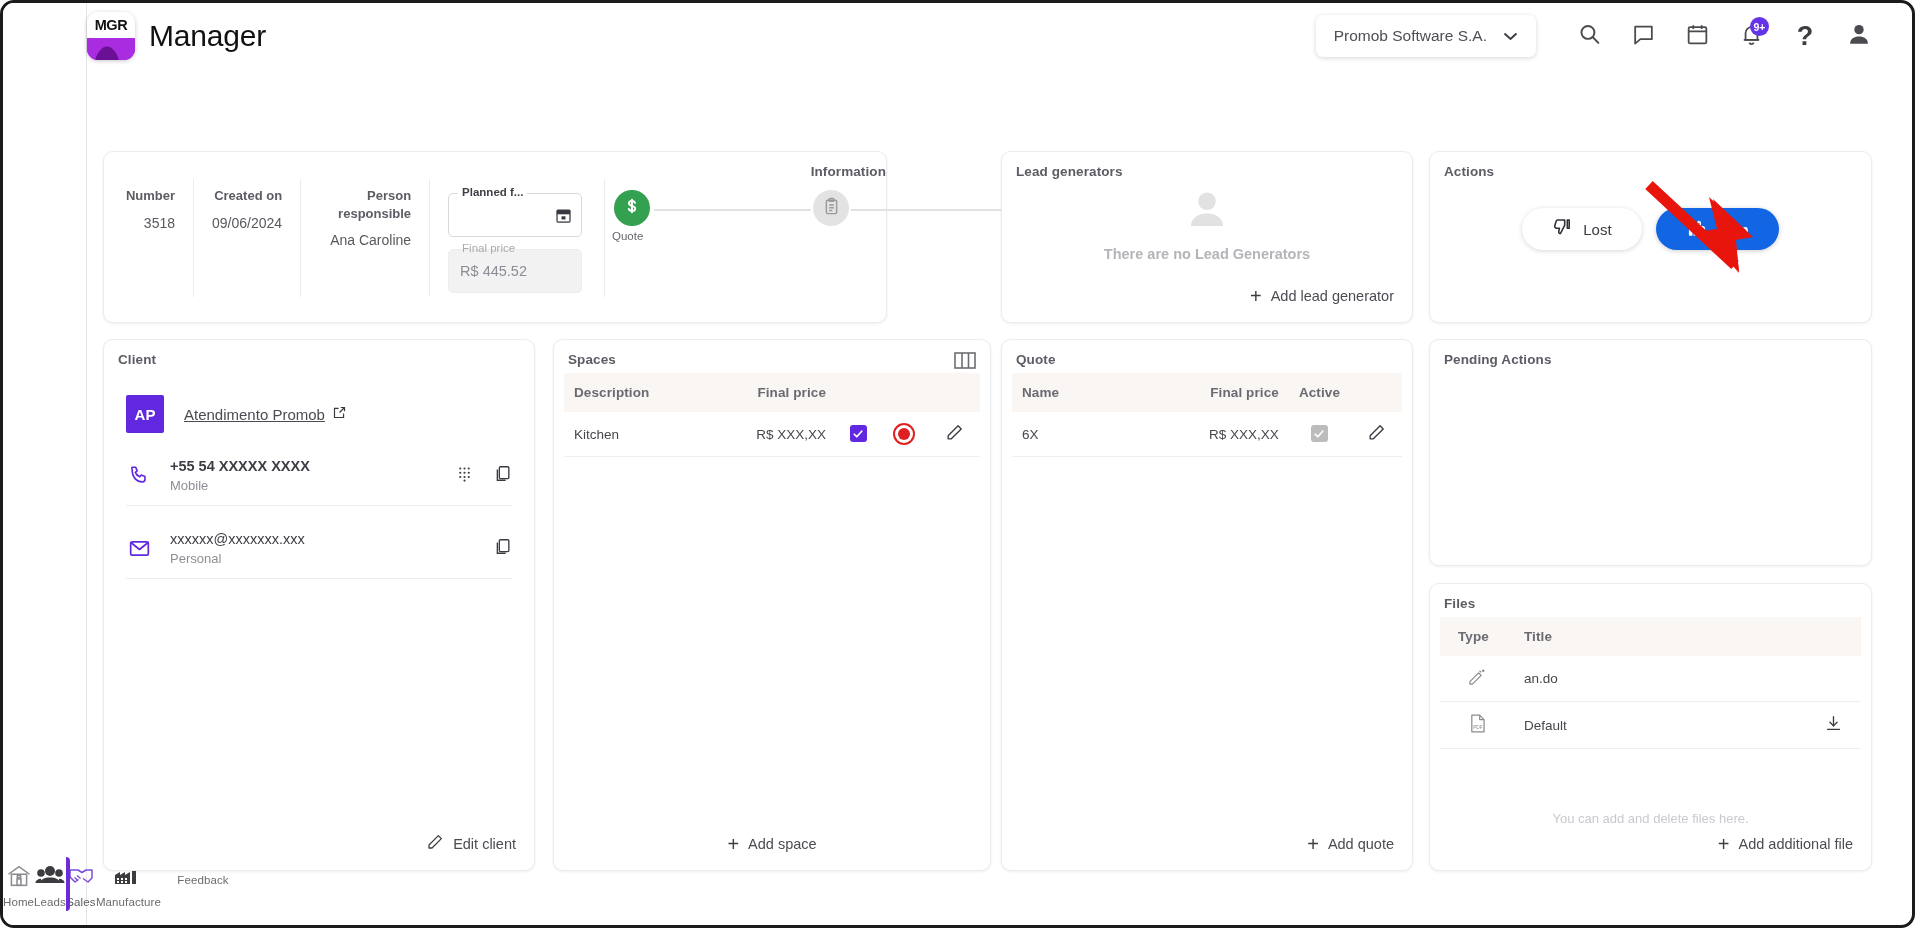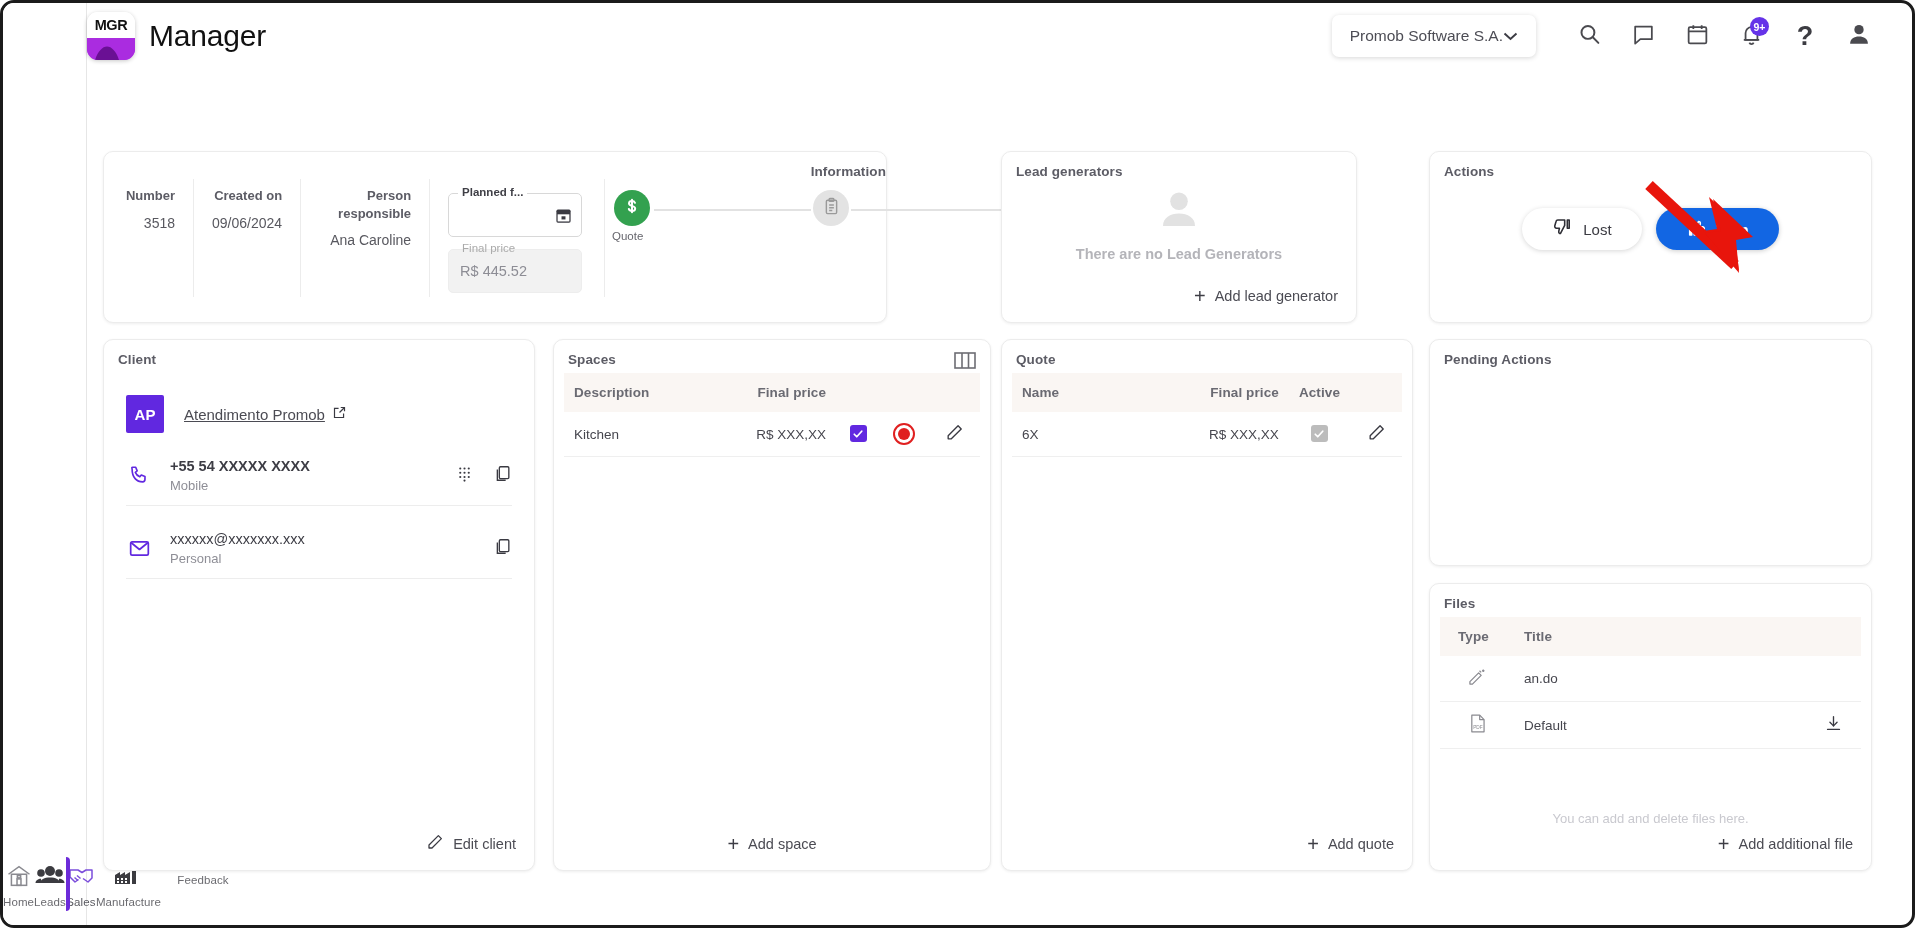--- a/index.html
+++ b/index.html
@@ -58,21 +58,21 @@
     background: #fff; display: flex; align-items: center; justify-content: center;
     font-weight: 700; font-size: 14.5px; letter-spacing: -0.4px; color: #111;
   }
   .logo .logo-bot {
     position: absolute; left: 0; right: 0; bottom: 0; height: 22px; background: #aa2ce0;
   }
   .brand-name { font-size: 30px; color: #111; letter-spacing: -.2px; }
 
   .header-right { margin-left: auto; display: flex; align-items: center; gap: 0; padding-right: 26px; }
   .org-chip {
-    display: flex; align-items: center; gap: 0;
+    display: flex; align-items: center; gap: 16px;
     height: 42px; padding: 0 18px; border-radius: 7px; background: #fff;
     box-shadow: 0 1px 5px rgba(0,0,0,.16);
     font-size: 15.5px; color: #4d4d55; cursor: pointer; margin-right: 26px;
   }
   .hicon {
     width: 54px; height: 48px; display: flex; align-items: center; justify-content: center;
     cursor: pointer; position: relative; color: #4a4a4f;
   }
   .badge {
     position: absolute; top: 5px; right: 9px;
@@ -99,21 +99,21 @@
     box-shadow: 0 1px 3px rgba(0,0,0,.07);
     position: absolute;
   }
   .card-title {
     font-size: 13.5px; font-weight: 700; color: #5c5c65;
     padding: 12px 0 0 14px; letter-spacing: .1px;
   }
 
   
   #card-info { left: 0; top: 0; width: 784px; height: 172px; text-align: right; }
-  #card-leads { left: 898px; top: 0; width: 356px; height: 172px; }
+  #card-leads { left: 898px; top: 0; width: 412px; height: 172px; }
   #card-actions { left: 1326px; top: 0; width: 443px; height: 172px; }
 
   .info-body { display: flex; height: 118px; padding-left: 14px; }
   .info-col {
     padding: 8px 18px 0 0; min-width: 76px;
     border-right: 1px solid #ececec; margin-right: 18px;
   }
   .info-col:last-child { border-right: none; }
   .info-k { font-size: 13px; color: #5c5c65; font-weight: 700; line-height: 1.35; max-width: 92px;}
   .info-v { font-size: 14px; color: #58585f; margin-top: 10px; }

